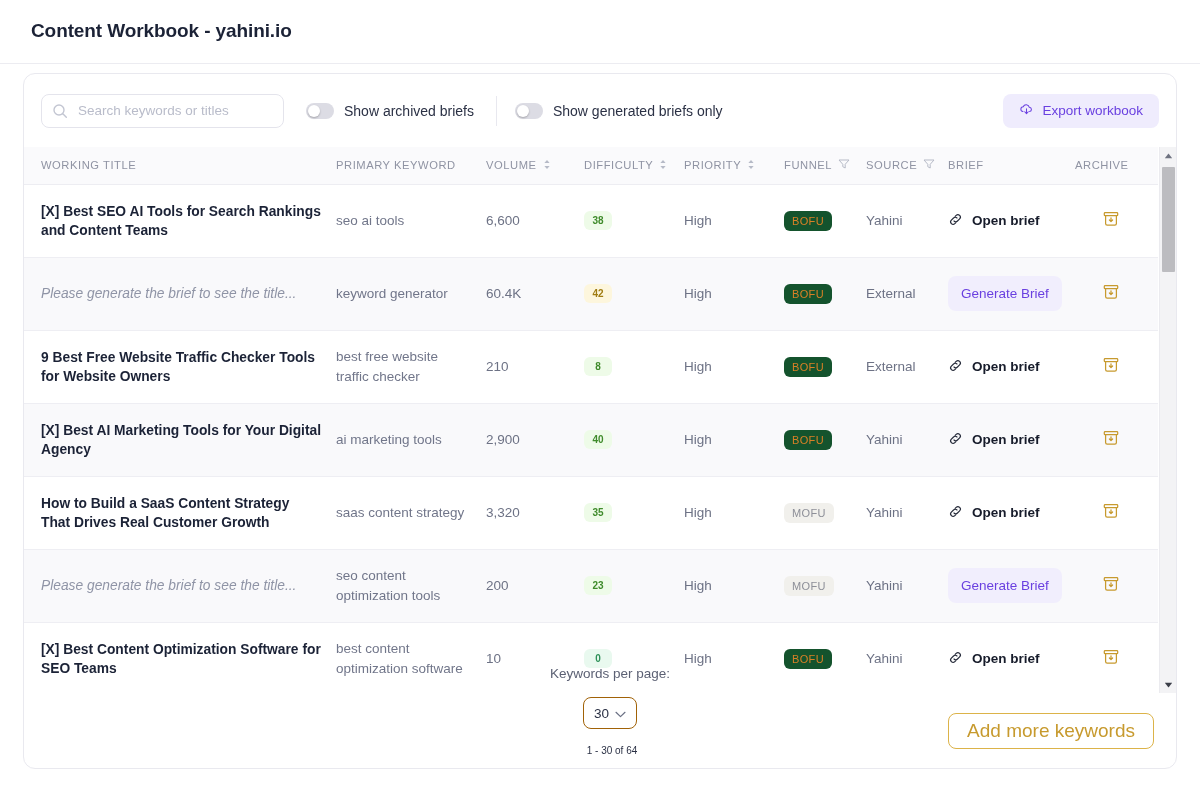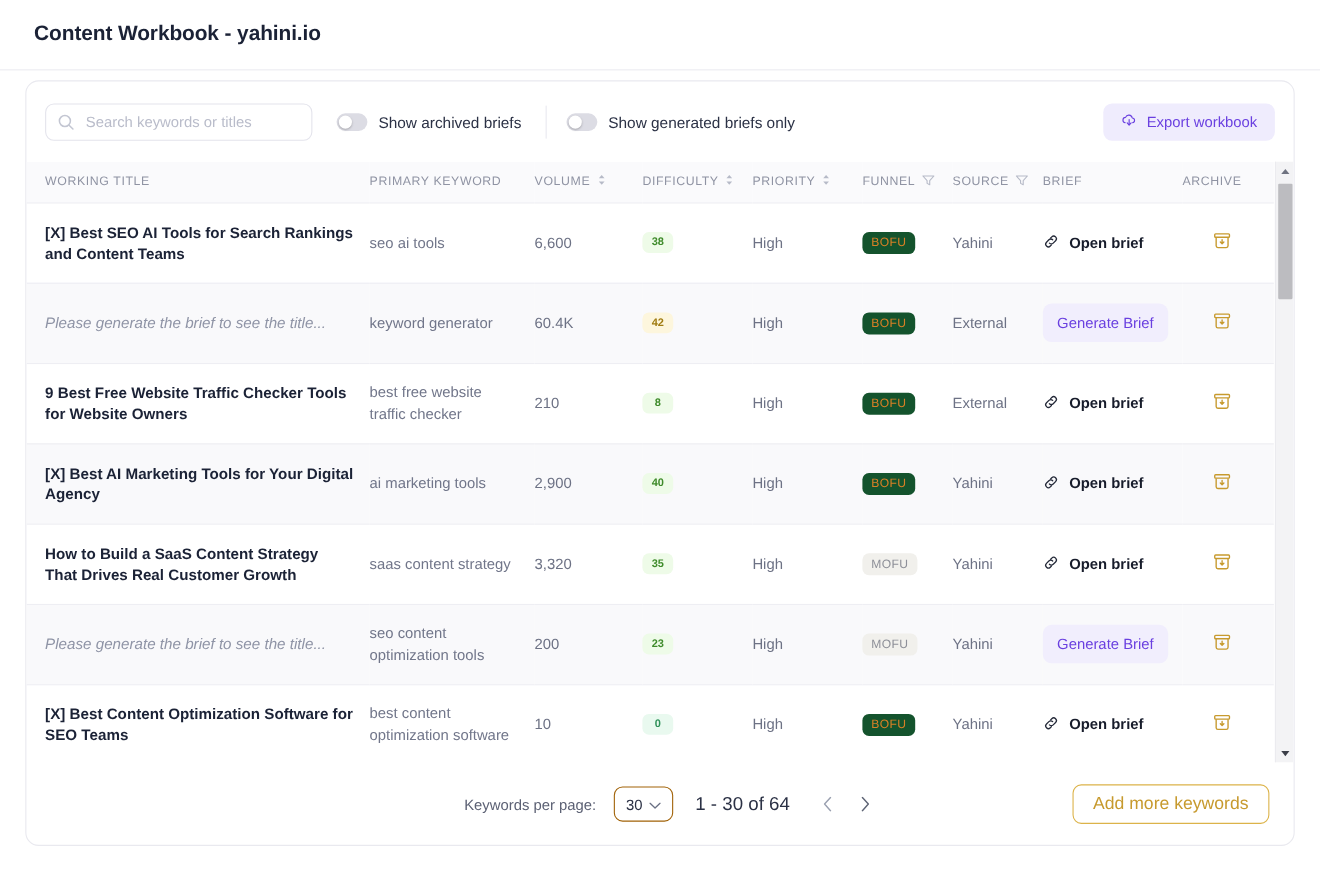--- a/index.html
+++ b/index.html
@@ -243,49 +243,50 @@
     height: 76px;
     display: flex;
     align-items: center;
     padding: 0 20px;
     position: relative;
   }
   .pager {
     display: flex; align-items: center; gap: 16px;
     margin: 0 auto;
     padding-left: 20px;
+    flex-direction: column;
   }
   .pp-label { font-size: 13.5px; color: #5c6174; }
   .pp-select {
     display: flex; align-items: center; gap: 6px;
     border: 1px solid #a16207;
     border-radius: 8px;
     height: 32px;
     padding: 0 10px;
     font-size: 13.5px;
     color: #2b3145;
     cursor: pointer;
   }
-  .range { font-size: 17px; color: #2b3145; margin-left: 4px; }
+  .range { font-size: 10px; color: #2b3145; margin-left: 4px; }
   .nav-btns { display: flex; align-items: center; gap: 10px; margin-left: 6px; }
   .nav-btn {
     width: 24px; height: 24px;
     display: flex; align-items: center; justify-content: center;
     cursor: pointer;
   }
   .add-btn {
     position: absolute;
     right: 22px;
     height: 36px;
     padding: 0 18px;
     border: 1px solid #dcb349;
     border-radius: 8px;
     background: #fff;
     color: #c79a2e;
-    font-size: 16px;
+    font-size: 19px;
     cursor: pointer;
     font-family: "Liberation Sans", sans-serif;
   }
 </style>
 </head>
 <body>
 
 <div class="page-title">Content Workbook - yahini.io</div>
 <div class="title-divider"></div>
 

